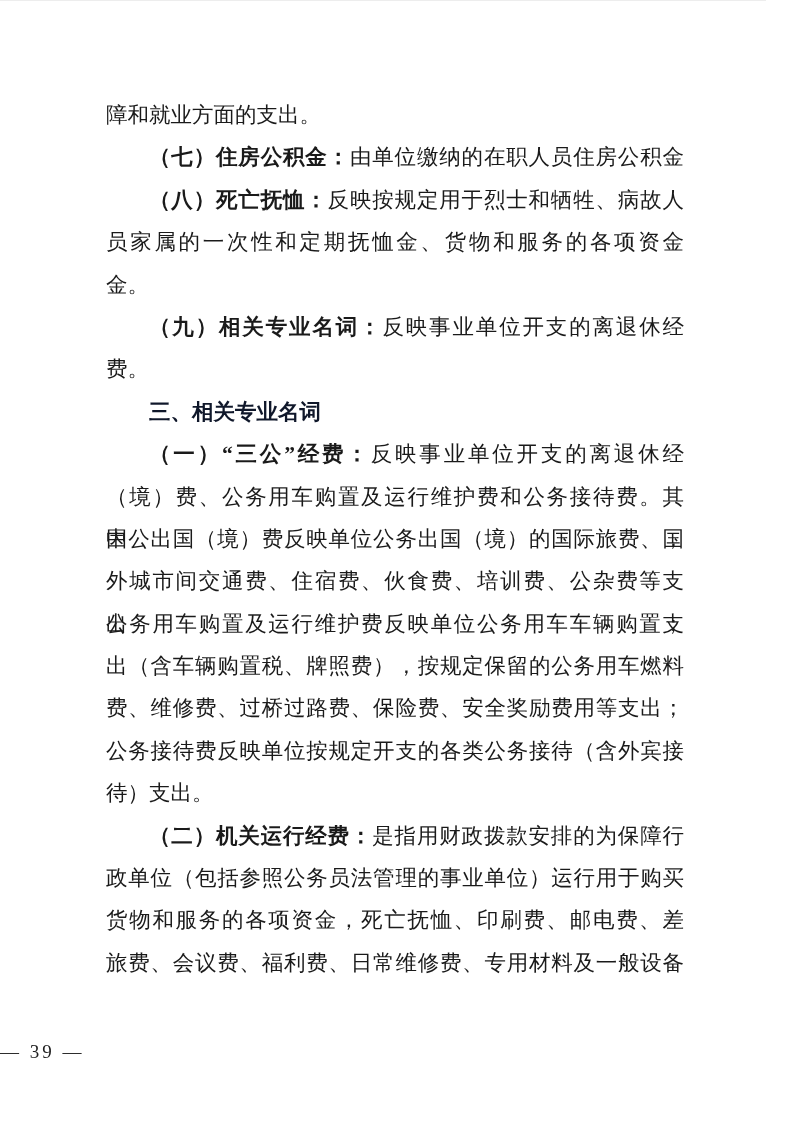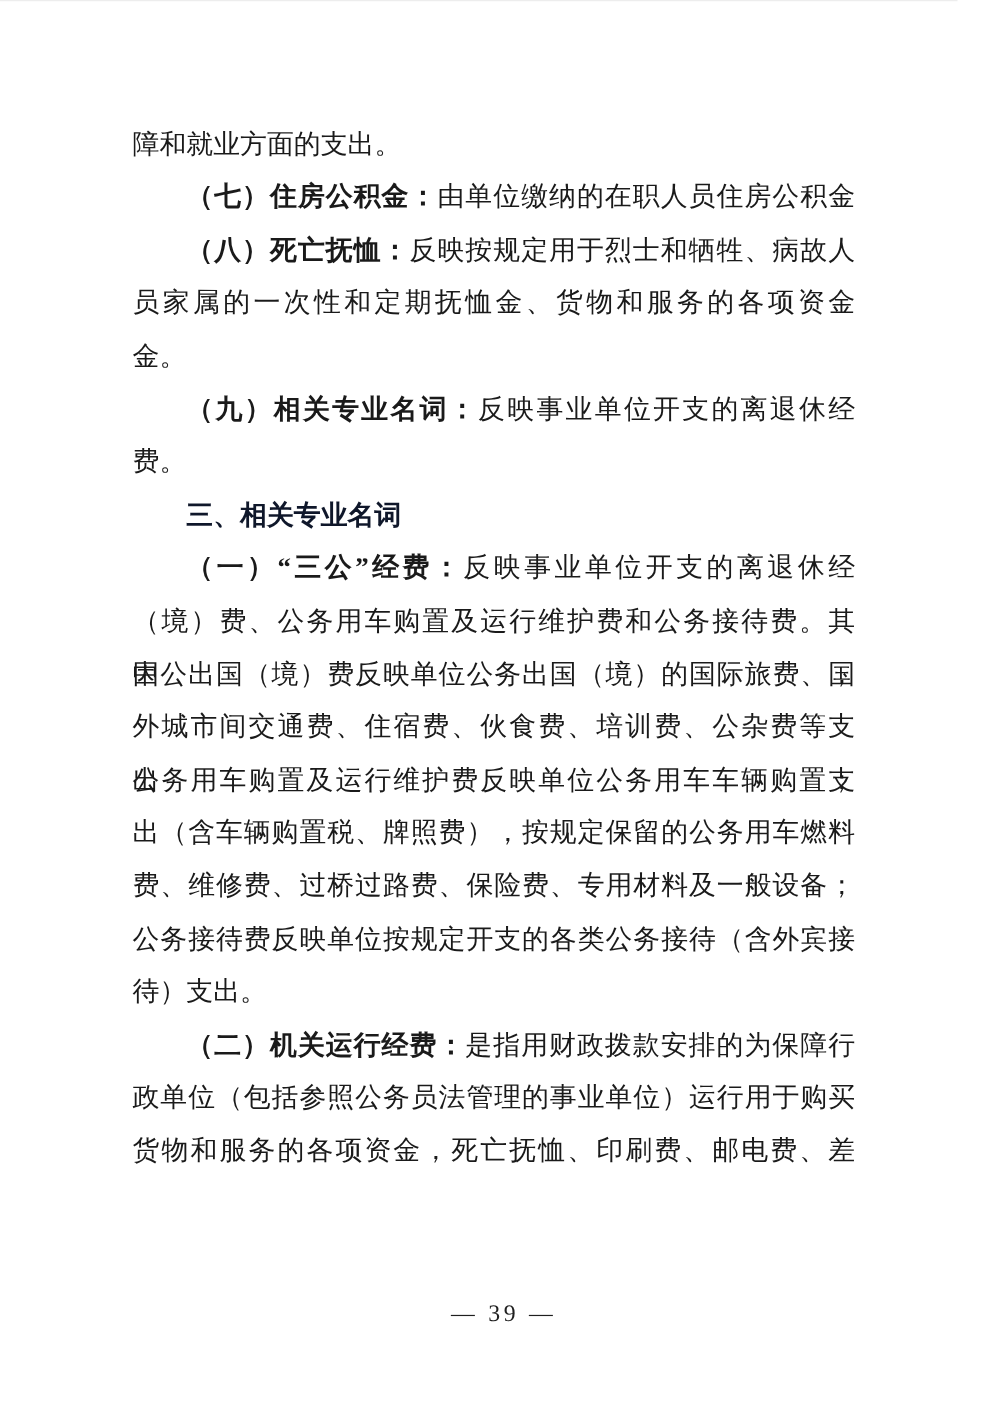--- a/index.html
+++ b/index.html
@@ -50,27 +50,25 @@
     font-weight: 700;
     color: #0f172a;
     text-indent: 43px;
     font-family: "Liberation Sans", "DejaVu Sans", sans-serif;
   }
   .footer {
     position: absolute;
     left: 0;
     top: 1038px;
     width: 100%;
-    text-align: center;
     font-size: 19px;
     line-height: 26px;
     color: #1f1f1f;
     letter-spacing: 3px;
     font-family: "Liberation Serif", "DejaVu Serif", serif;
-    padding-left: 40px;
   }
 </style>
 </head>
 <body>
 
 <div class="page">
   <div class="content" id="content">
       <div class="line last"><span>障和就业方面的支出。</span></div>
       <div class="line indent"><span class="lead">（七）住房公积金：</span><span>由单位缴纳的在职人员住房公积金</span></div>
       <div class="line indent"><span class="lead">（八）死亡抚恤：</span><span>反映按规定用于烈士和牺牲、病故人</span></div>
@@ -78,23 +76,24 @@
       <div class="line last"><span>金。</span></div>
       <div class="line indent"><span class="lead">（九）相关专业名词：</span><span>反映事业单位开支的离退休经</span></div>
       <div class="line last"><span>费。</span></div>
       <div class="heading">三、相关专业名词</div>
       <div class="line indent"><span class="lead">（一）“三公”经费：</span><span>反映事业单位开支的离退休经</span></div>
       <div class="line"><span>（境）费、公务用车购置及运行维护费和公务接待费。其中，</span></div>
       <div class="line"><span>因公出国（境）费反映单位公务出国（境）的国际旅费、国</span></div>
       <div class="line"><span>外城市间交通费、住宿费、伙食费、培训费、公杂费等支出；</span></div>
       <div class="line"><span>公务用车购置及运行维护费反映单位公务用车车辆购置支</span></div>
       <div class="line"><span>出（含车辆购置税、牌照费），按规定保留的公务用车燃料</span></div>
-      <div class="line"><span>费、维修费、过桥过路费、保险费、专用材料及一般设备；</span></div>
+      <div class="line"><span>费、维修费、过桥过路费、保险费、安全奖励费用等支出；</span></div>
       <div class="line"><span>公务接待费反映单位按规定开支的各类公务接待（含外宾接</span></div>
       <div class="line last"><span>待）支出。</span></div>
       <div class="line indent"><span class="lead">（二）机关运行经费：</span><span>是指用财政拨款安排的为保障行</span></div>
       <div class="line"><span>政单位（包括参照公务员法管理的事业单位）运行用于购买</span></div>
       <div class="line"><span>货物和服务的各项资金，死亡抚恤、印刷费、邮电费、差</span></div>
+      <div class="line"><span>旅费、会议费、福利费、日常维修费、专用材料及一般设备</span></div>
     </div>
   <div class="footer">
     <span>—  39  —</span>
   </div>
 </div>
 
 </body></html>

